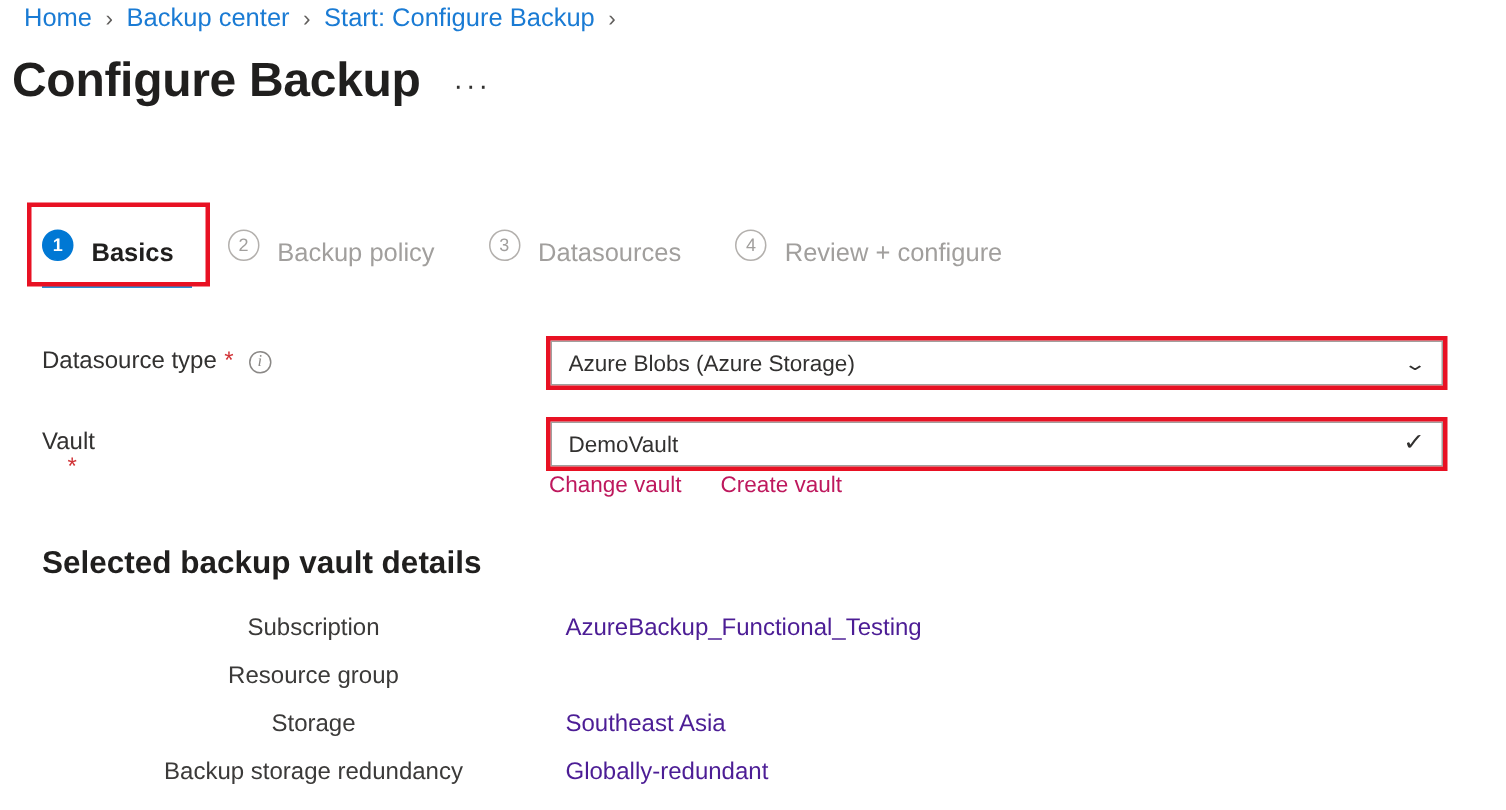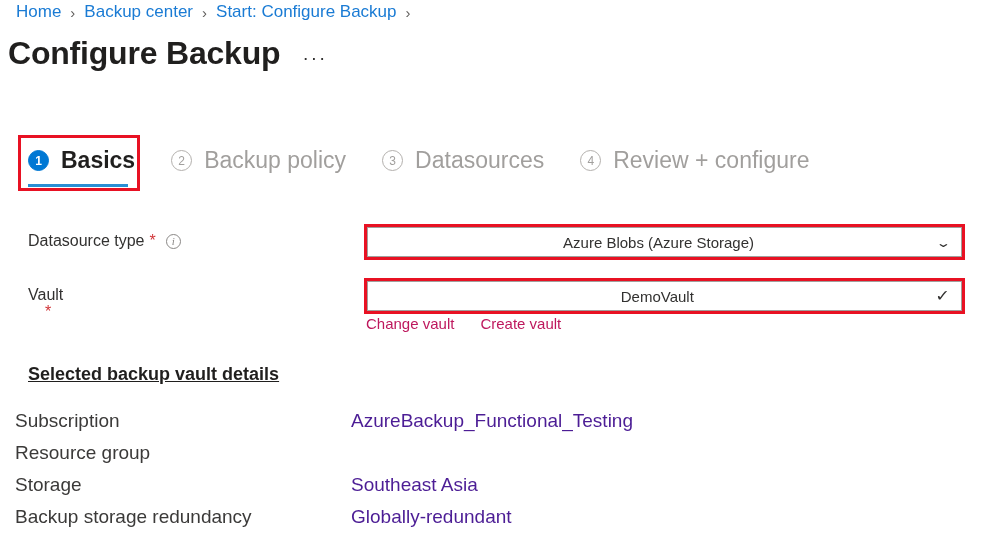--- a/index.html
+++ b/index.html
@@ -95,22 +95,23 @@
     border: 1px solid #0078d4;
     font-weight: 600;
   }
   .step.inactive .step-circle {
     background: #ffffff;
     color: #a19f9d;
     border: 1px solid #b3b0ad;
   }
   .step-label {
     margin-left: 12px;
-    font-size: 23px;
+    font-size: 17px;
     white-space: nowrap;
+    margin-top: 12px;
   }
   .step.active .step-label {
     color: #201f1e;
     font-weight: 600;
   }
   .step.inactive .step-label {
     color: #a19f9d;
   }
   .step-underline {
     position: absolute;
@@ -177,21 +178,21 @@
     box-sizing: border-box;
     display: flex;
     align-items: center;
     padding: 0 10px 0 11px;
     font-size: 15px;
     color: #323130;
     cursor: pointer;
   }
   #field-datasource { top: 227px; }
   #field-vault { top: 281px; }
-  .field-value { flex: 1; white-space: nowrap; overflow: hidden; text-align: center; }
+  .field-value { flex: 1; white-space: nowrap; overflow: hidden; }
   .field-glyph {
     color: #323130;
     font-size: 15px;
     line-height: 1;
     flex: none;
     margin-right: 2px;
   }
   .chevron-glyph { font-size: 13px; transform: scaleX(1.45) scaleY(0.9); }
   .check-glyph  { font-size: 16px; transform: scaleX(1.1); }
 
@@ -208,32 +209,32 @@
     text-decoration: none;
     cursor: pointer;
     margin-right: 26px;
   }
 
   
   .details-heading {
     position: absolute;
     left: 28px;
     top: 364px;
-    font-size: 18px;
+    font-size: 21px;
     font-weight: 600;
     color: #201f1e;
-    text-decoration: underline;
   }
   .detail-row {
     position: absolute;
-    left: 15px;
+    left: 41px;
     width: 940px;
-    font-size: 19px;
-    color: #323130;
-    display: flex;
+    font-size: 16px;
+    color: #323130;
+    display: flex;
+    text-align: center;
   }
   .detail-key { width: 336px; flex: none; color: #3b3a39; }
   .detail-val { color: #4c1d95; }
 </style>
 </head>
 <body>
 
 <div class="breadcrumb">
   <a class="crumb-link">Home</a>
   <span class="crumb-sep">›</span>

